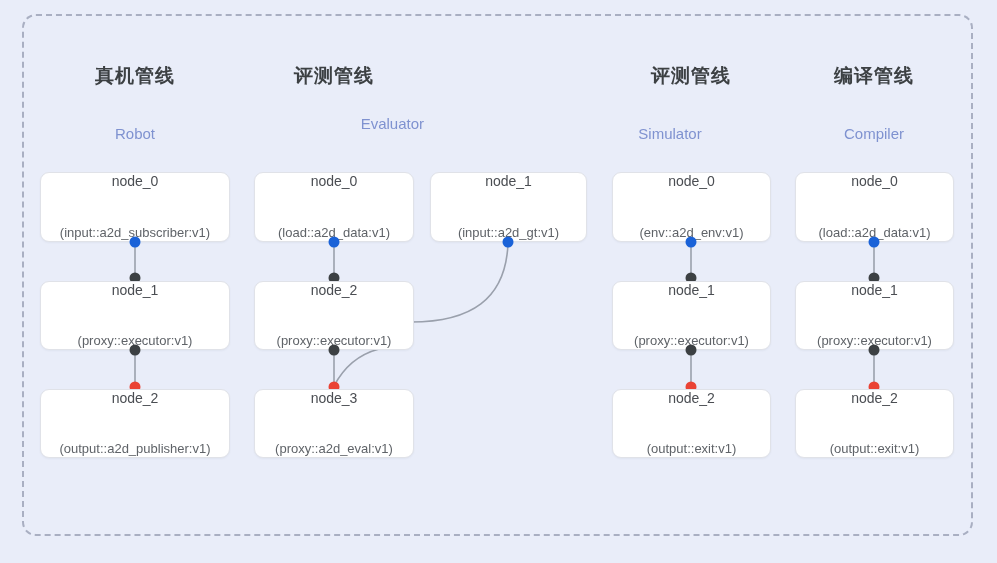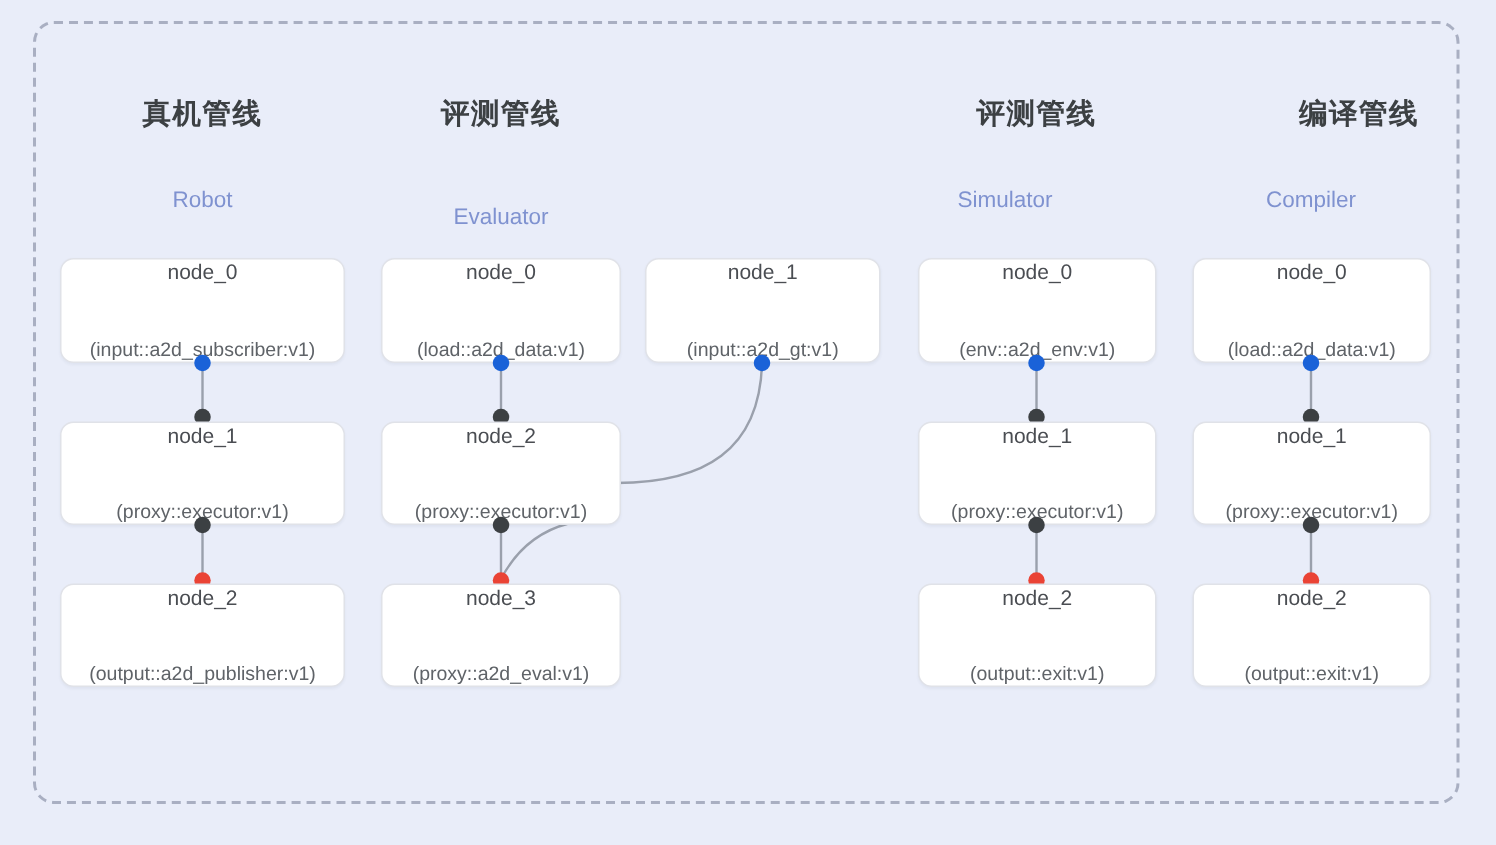--- a/index.html
+++ b/index.html
@@ -123,21 +123,21 @@
   </div>
   <div class="port port-black" style="left:135px; top:350px;"></div>
 
   <div class="port port-red" style="left:135px; top:387px;"></div>
   <div class="node" style="left:40px; top:389px; width:190px; height:69px;">
     <div class="node-title">node_2</div>
     <div class="node-sub">(output::a2d_publisher:v1)</div>
   </div>
 
   <div class="col-title" style="left:244px; top:63px; width:180px;">评测管线</div>
-  <div class="col-sub" style="left:244px; top:136px; width:180px;">Evaluator</div>
+  <div class="col-sub" style="left:244px; top:115px; width:180px;text-align:right;">Evaluator</div>
 
   <div class="node" style="left:254px; top:172px; width:160px; height:70px;">
     <div class="node-title">node_0</div>
     <div class="node-sub">(load::a2d_data:v1)</div>
   </div>
   <div class="port port-blue" style="left:334px; top:242px;"></div>
 
   <div class="node" style="left:430px; top:172px; width:157px; height:70px;">
     <div class="node-title">node_1</div>
     <div class="node-sub">(input::a2d_gt:v1)</div>
@@ -172,21 +172,21 @@
     <div class="node-sub">(proxy::executor:v1)</div>
   </div>
   <div class="port port-black" style="left:691px; top:350px;"></div>
 
   <div class="port port-red" style="left:691px; top:387px;"></div>
   <div class="node" style="left:612px; top:389px; width:159px; height:69px;">
     <div class="node-title">node_2</div>
     <div class="node-sub">(output::exit:v1)</div>
   </div>
 
-  <div class="col-title" style="left:816px; top:63px; width:180px;">编译管线</div>
+  <div class="col-title" style="left:784px; top:63px; width:180px;">编译管线</div>
   <div class="col-sub" style="left:784px; top:125px; width:180px;">Compiler</div>
 
   <div class="node" style="left:795px; top:172px; width:159px; height:70px;">
     <div class="node-title">node_0</div>
     <div class="node-sub">(load::a2d_data:v1)</div>
   </div>
   <div class="port port-blue" style="left:874px; top:242px;"></div>
 
   <div class="port port-black" style="left:874px; top:278px;"></div>
   <div class="node" style="left:795px; top:281px; width:159px; height:69px;">

